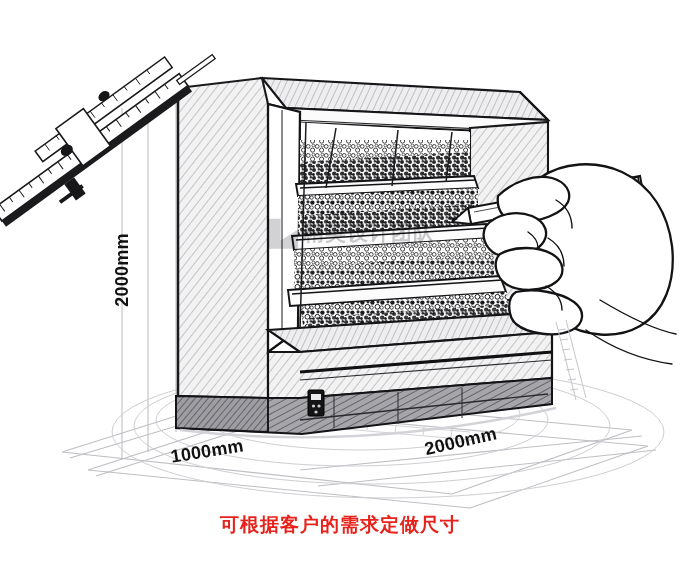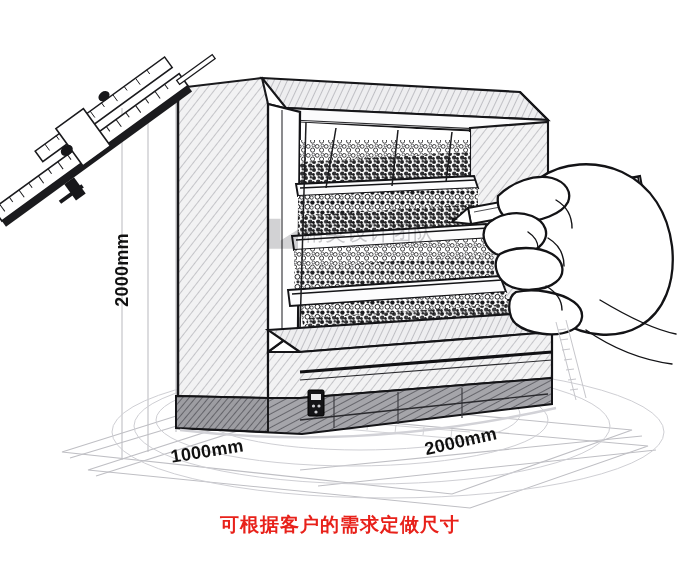--- a/index.html
+++ b/index.html
@@ -26,21 +26,21 @@
     display:flex;align-items:center;gap:5px;
     opacity:.40;pointer-events:none;mix-blend-mode:multiply;
   }
   .wm-logo{
     width:30px;height:34px;background:#8e8e93;
     clip-path:polygon(0% 8%,42% 8%,42% 72%,100% 40%,100% 96%,0% 96%);
     flex:none;
   }
   .wm-text{
     font-family:"DejaVu Sans","Liberation Sans",sans-serif;
-    font-size:21px;font-weight:400;color:#7c7c82;letter-spacing:1px;
+    font-size:21px;font-weight:700;color:#7c7c82;letter-spacing:1px;
     white-space:nowrap;
   }
 </style>
 </head>
 <body>
 
 <div id="stage">
 
   <svg class="layer" viewBox="0 0 680 578">
     <defs>

